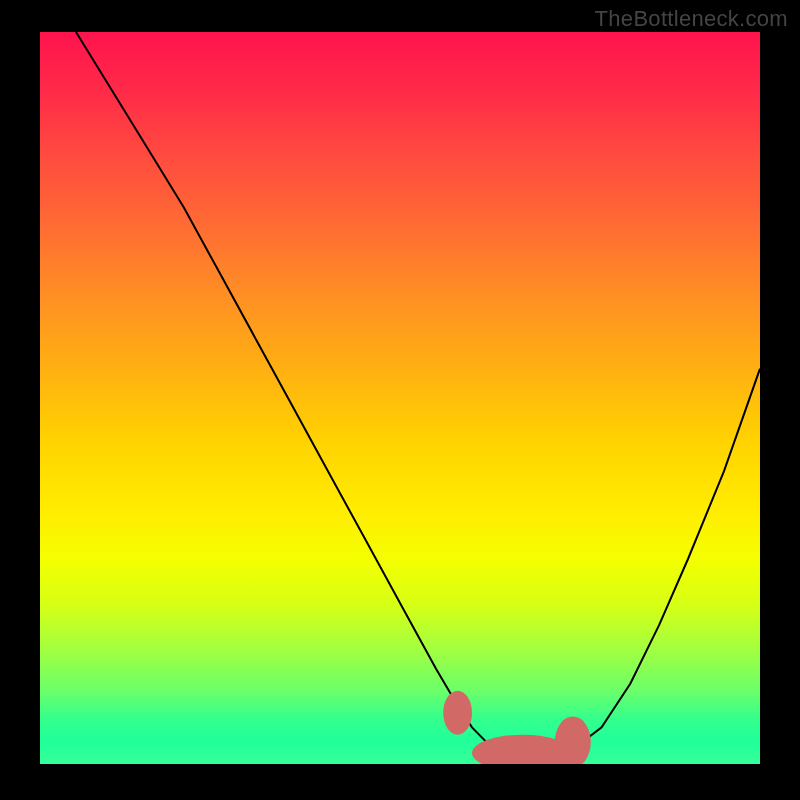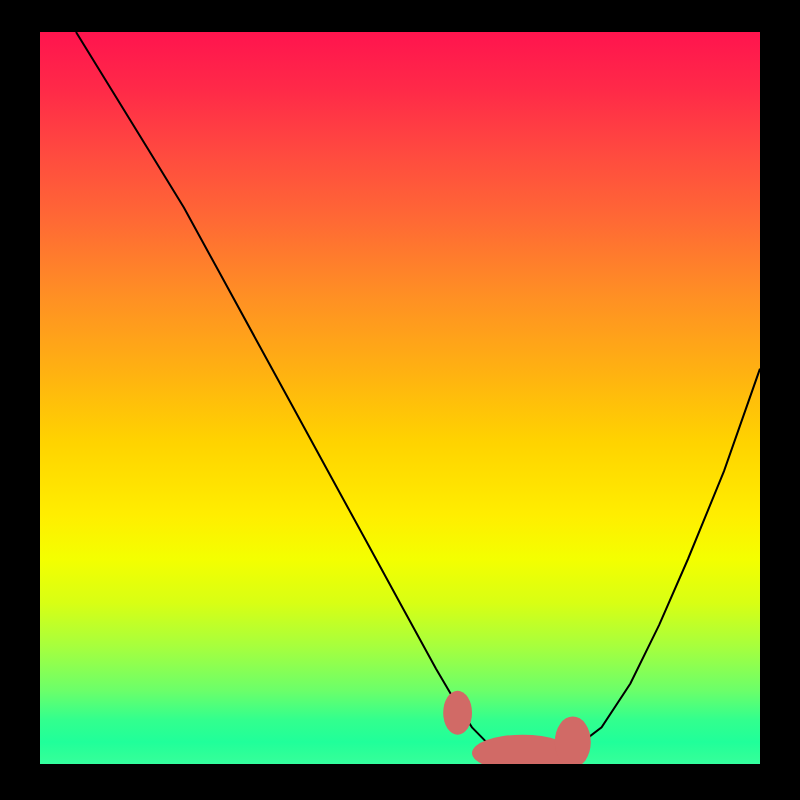--- a/index.html
+++ b/index.html
@@ -69,20 +69,21 @@
     fill: none;
     stroke: #000;
     stroke-width: 2;
   }
 </style>
 </head>
 <body>
 
 <div class="frame">
 
+  <div class="watermark">TheBottleneck.com</div>
 
   <div class="plot">
     <div class="gradient"></div>
 
     <svg class="curve" viewBox="0 0 720 732" preserveAspectRatio="none">
       <path class="curve-path" d="M36.0 0.0 L72.0 58.6 L108.0 117.1 L144.0 175.7 L180.0 241.6 L216.0 307.4 L252.0 373.3 L288.0 439.2 L324.0 505.1 L360.0 571.0 L396.0 636.8 L417.6 673.4 L432.0 695.4 L453.6 717.4 L482.4 724.7 L518.4 724.7 L532.8 717.4 L561.6 695.4 L590.4 651.5 L619.2 592.9 L648.0 527.0 L684.0 439.2 L720.0 336.7"></path>
       <g>
           <ellipse cx="417.59999999999997" cy="680.76" rx="14.4" ry="21.96" class="blob"></ellipse>
           <ellipse cx="482.40000000000003" cy="721.02" rx="50.400000000000006" ry="18.3" class="blob"></ellipse>
           <ellipse cx="532.8" cy="710.04" rx="18" ry="25.62" class="blob"></ellipse>

